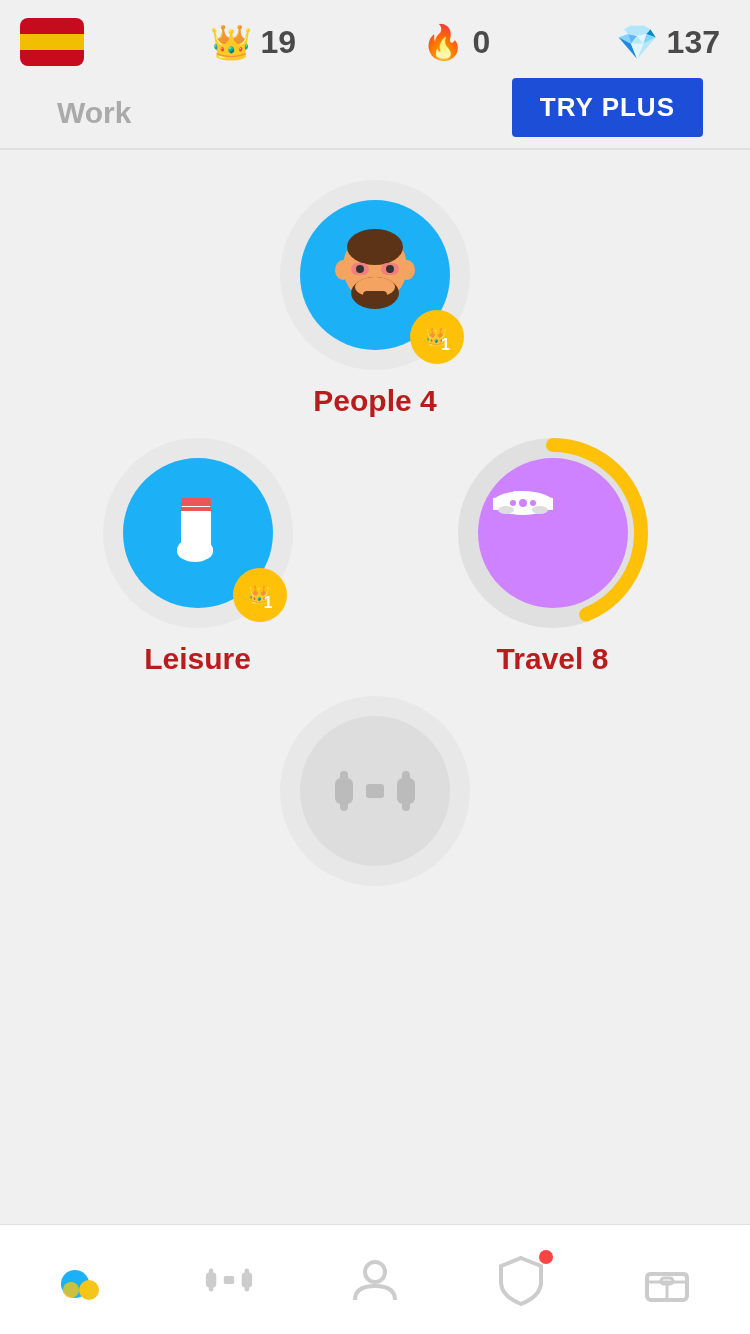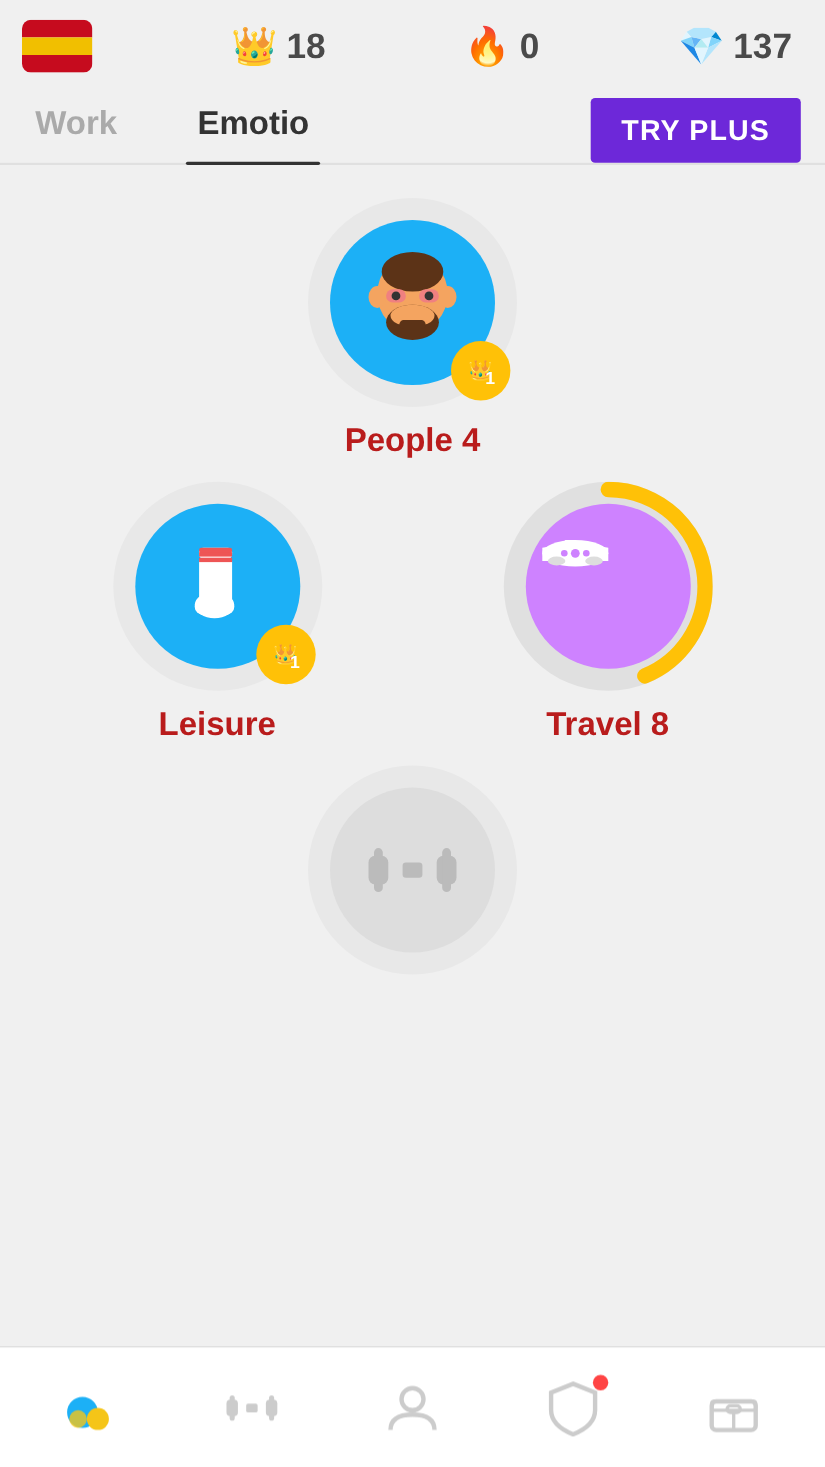--- a/index.html
+++ b/index.html
@@ -44,25 +44,25 @@
     .stat-icon {
       font-size: 34px;
     }
     .crown-icon { color: #ffc107; }
     .flame-icon { color: #bbb; }
     .gem-icon { color: #e05a5a; }
 
     
     .nav-tabs {
       display: flex;
-      align-items: flex-end;
-      padding: 0 22px;
+      align-items: flex-start;
+      padding: 0 47px;
       border-bottom: 2px solid #e0e0e0;
       background: #f0f0f0;
-      gap: 53px;
+      gap: 20px;
     }
     .nav-tab {
       font-size: 30px;
       font-weight: bold;
       color: #aaa;
       padding: 18px 10px;
       cursor: pointer;
       position: relative;
     }
     .nav-tab.active {
@@ -73,21 +73,21 @@
       position: absolute;
       bottom: -2px;
       left: 0;
       right: 0;
       height: 3px;
       background: #333;
       border-radius: 2px;
     }
     .try-plus-btn {
       margin-left: auto;
-      background: #6d28d9;
+      background: #1d4ed8;
       color: white;
       border: none;
       border-radius: 4px;
       padding: 14px 28px;
       font-size: 26px;
       font-weight: bold;
       cursor: pointer;
       letter-spacing: 1px;
     }
 
@@ -237,40 +237,37 @@
 
 <div class="top-bar">
   <div class="flag-icon">
     <div class="flag-top"></div>
     <div class="flag-mid"></div>
     <div class="flag-bot"></div>
   </div>
 
   <div class="stat">
     <span class="stat-icon crown-icon">👑</span>
-    <span>18</span>
+    <span>19</span>
   </div>
 
   <div class="stat">
     <span class="stat-icon flame-icon">🔥</span>
     <span>0</span>
   </div>
 
   <div class="stat">
     <span class="stat-icon gem-icon">💎</span>
     <span>137</span>
   </div>
 </div>
 
 <div class="nav-tabs">
   <div class="nav-tab">
     <span>Work</span>
-  </div>
-  <div class="nav-tab active">
-    <span>Emotio</span>
   </div>
   <button class="try-plus-btn">TRY PLUS</button>
 </div>
 
 <div class="main-content">
 
   <div class="lesson-row">
     <div class="lesson-item">
       <div class="circle-wrap">
         <div class="circle-bg">

